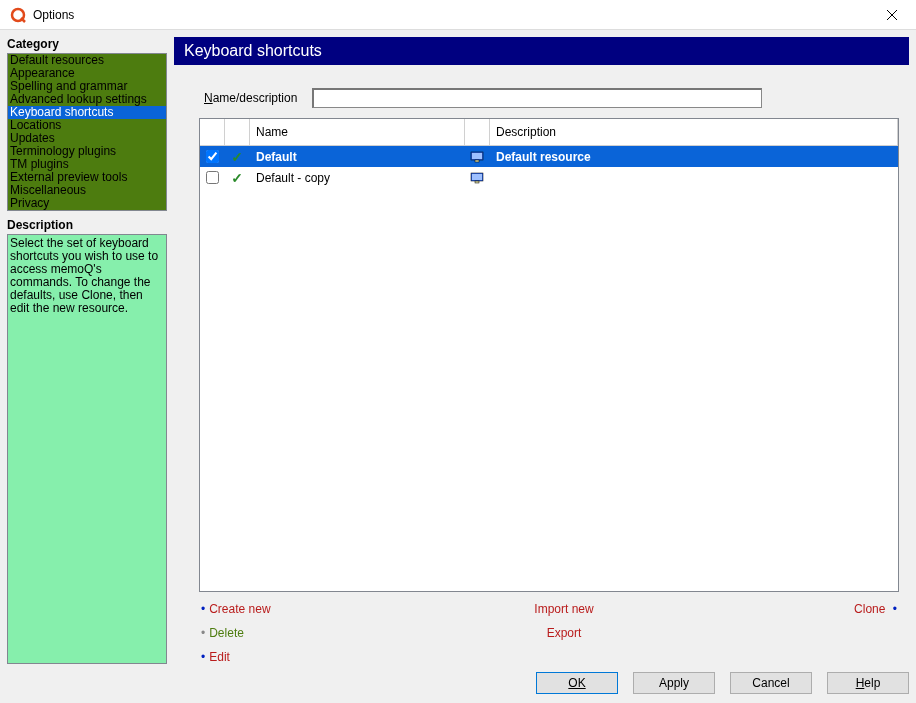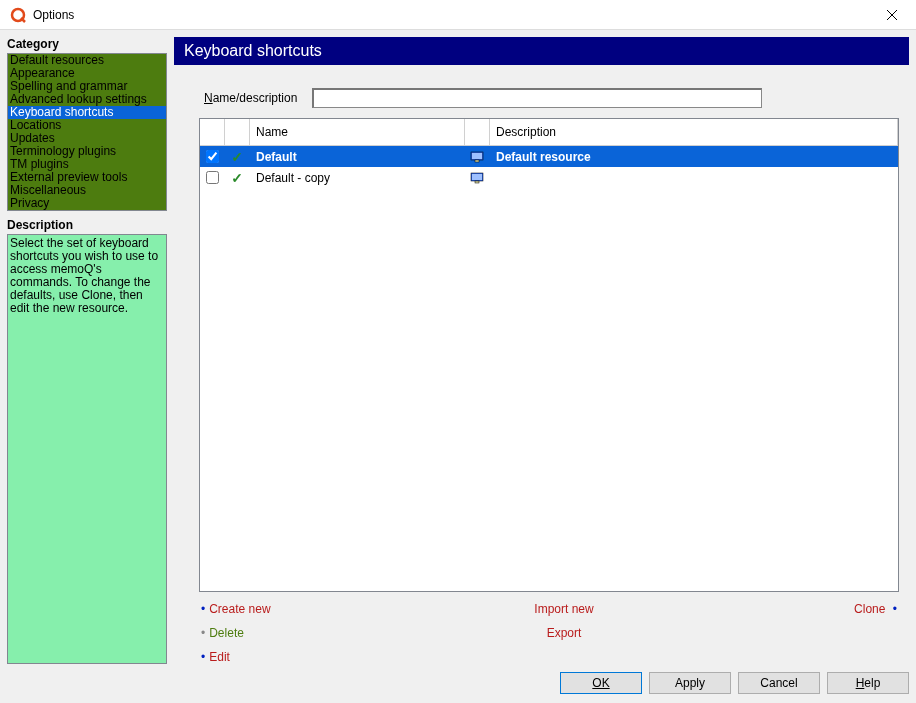--- a/index.html
+++ b/index.html
@@ -56,21 +56,21 @@
 .link-row .col1 { width: 150px; }
 .link-row .col2 { flex: 1; text-align: center; }
 .link-row .col3 { width: 120px; text-align: right; }
 .link { color: #b91c1c; cursor: pointer; }
 .link.disabled { color: #4d7c0f; cursor: default; }
 .bullet { color: #0020c0; }
 .bullet.disabled { color: #888; }
 .link-row .col1 .bullet { margin-right: 4px; }
 .link-row .col3 .bullet { margin-left: 4px; }
 
-.buttons { display: flex; justify-content: flex-end; gap: 7px; padding: 8px 0 2px 0; }
+.buttons { display: flex; justify-content: flex-end; gap: 15px; padding: 8px 0 2px 0; }
 .buttons button { width: 82px; height: 22px; background: #e1e1e1; border: 1px solid #adadad; cursor: pointer; }
 .buttons button.default { border: 1px solid #0078d7; }
 .buttons button .ul { text-decoration: underline; }
 </style>
 </head>
 <body>
 
 <div class="titlebar">
   <span class="icon">
     <svg viewBox="0 0 16 16">

